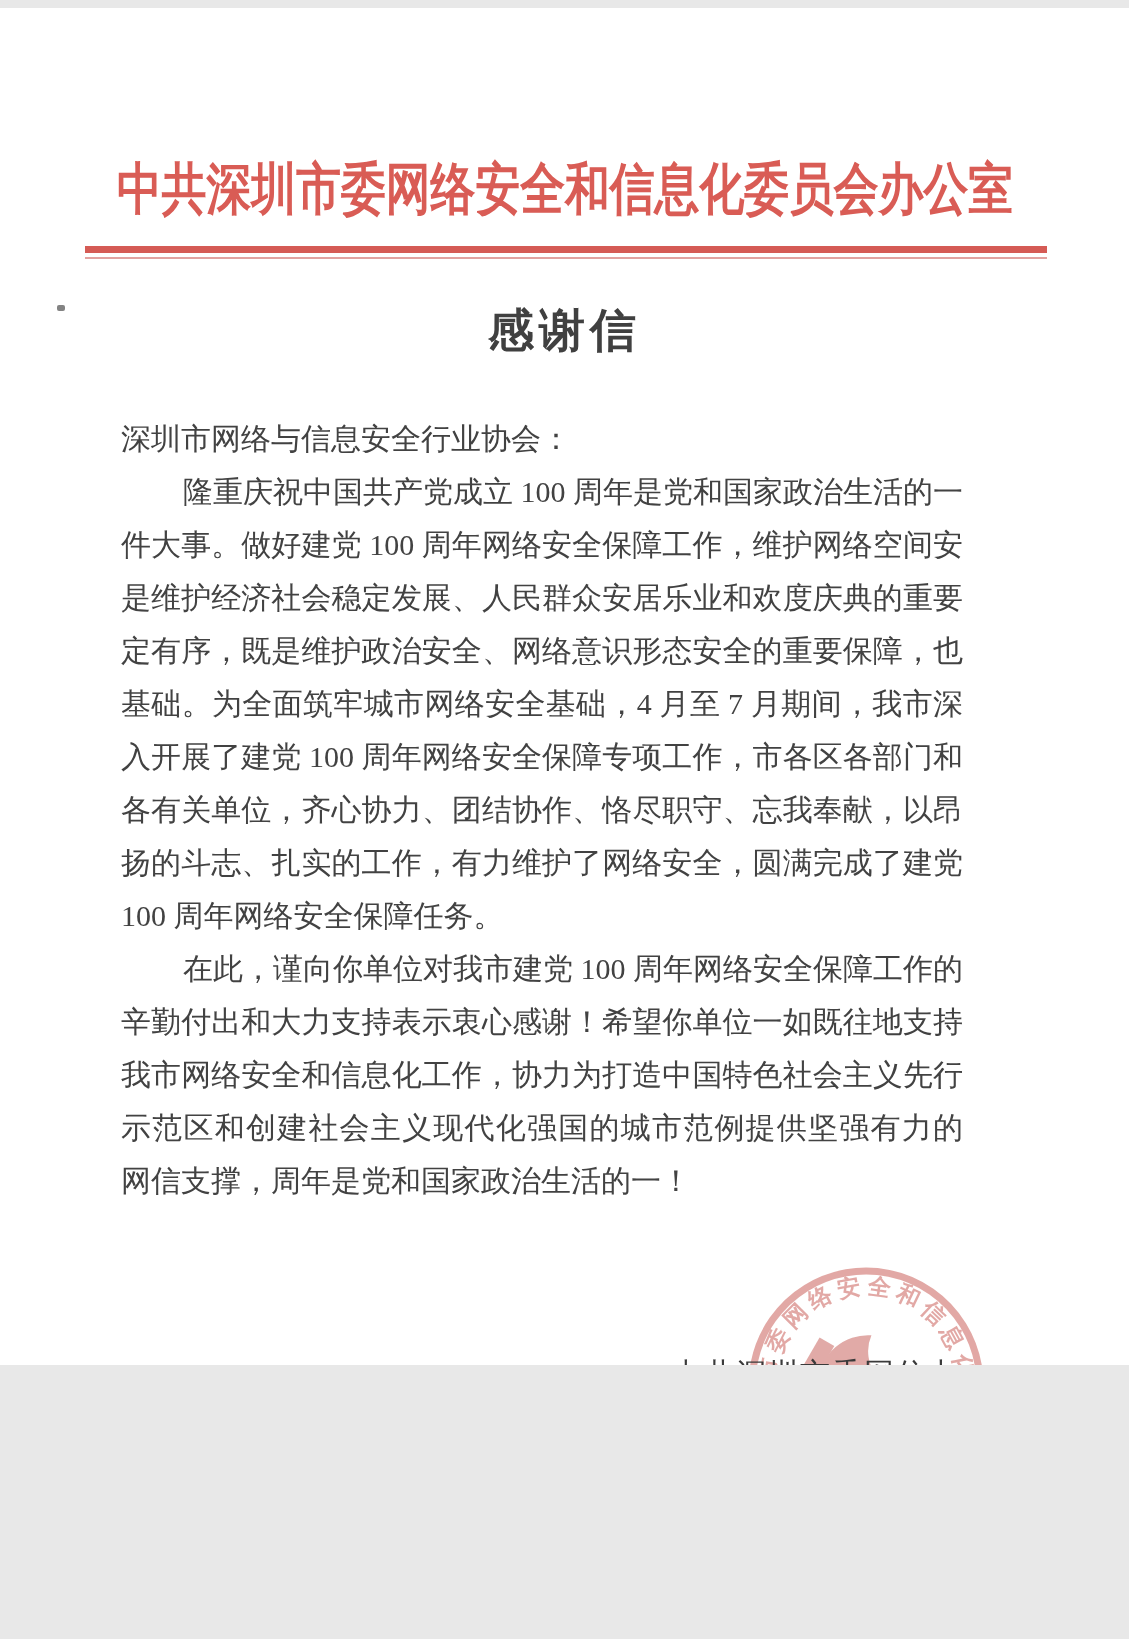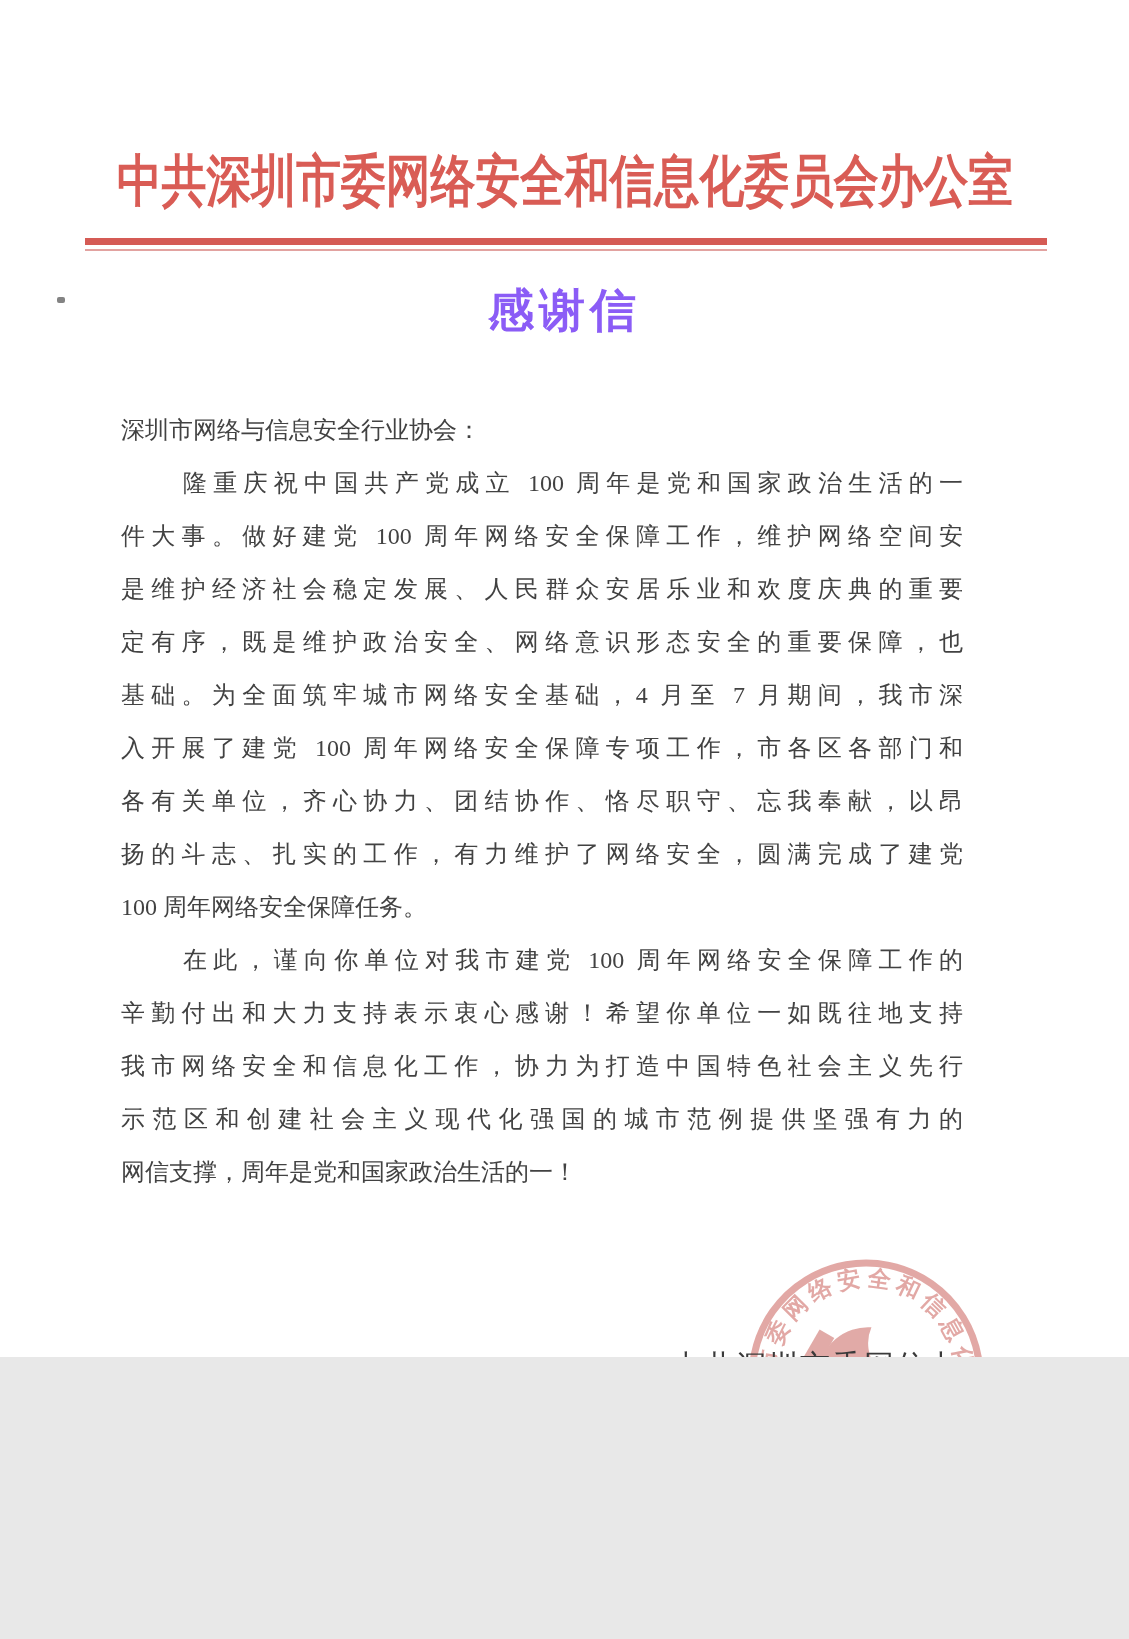--- a/index.html
+++ b/index.html
@@ -1,19 +1,19 @@
 <!DOCTYPE html>
 <html><head>
 <meta charset="utf-8">
 <style>
   html,body{margin:0;padding:0;background:#e8e8e8;}
   .page{
     position:relative;
     width:1129px;height:1357px;
-    margin:0 auto;
+    margin:8px auto;
     background:#ffffff;
     overflow:hidden;
     font-family:"Liberation Serif","DejaVu Serif",serif;
   }
   
   .letterhead{
     position:absolute;top:142px;left:0;width:1129px;
     text-align:center;line-height:78px;
     color:#d95c55;font-weight:bold;white-space:nowrap;
   }
@@ -22,28 +22,28 @@
     transform:scaleX(0.80);transform-origin:center;
   }
   
   .rule{position:absolute;left:85px;width:962px;}
   .rule-top-thick{top:238px;height:7px;background:#d55b55;}
   .rule-top-thin{top:249px;height:2px;background:#e2a2a0;}
   .rule-bottom-thin{top:1512px;height:2px;background:#e2a2a0;}
   .rule-bottom-thick{top:1517px;height:8px;background:#d55b55;}
   
   .doc-title{
-    position:absolute;top:280px;left:0;width:1129px;
+    position:absolute;top:292px;left:0;width:1129px;
     text-align:center;font-size:46px;font-weight:bold;
-    letter-spacing:5px;color:#8b5cf6;
+    letter-spacing:5px;color:#404040;
   }
   
   .body-block{
     position:absolute;top:404px;left:121px;width:842px;
-    font-size:24px;color:#424242;
+    font-size:30px;color:#424242;
   }
   .salutation{
     height:53px;line-height:53px;text-align:left;
   }
   .body-line{
     height:53px;line-height:53px;
     text-align:justify;text-align-last:justify;
     text-justify:inter-character;
   }
   .body-line.first{text-indent:62px;}

